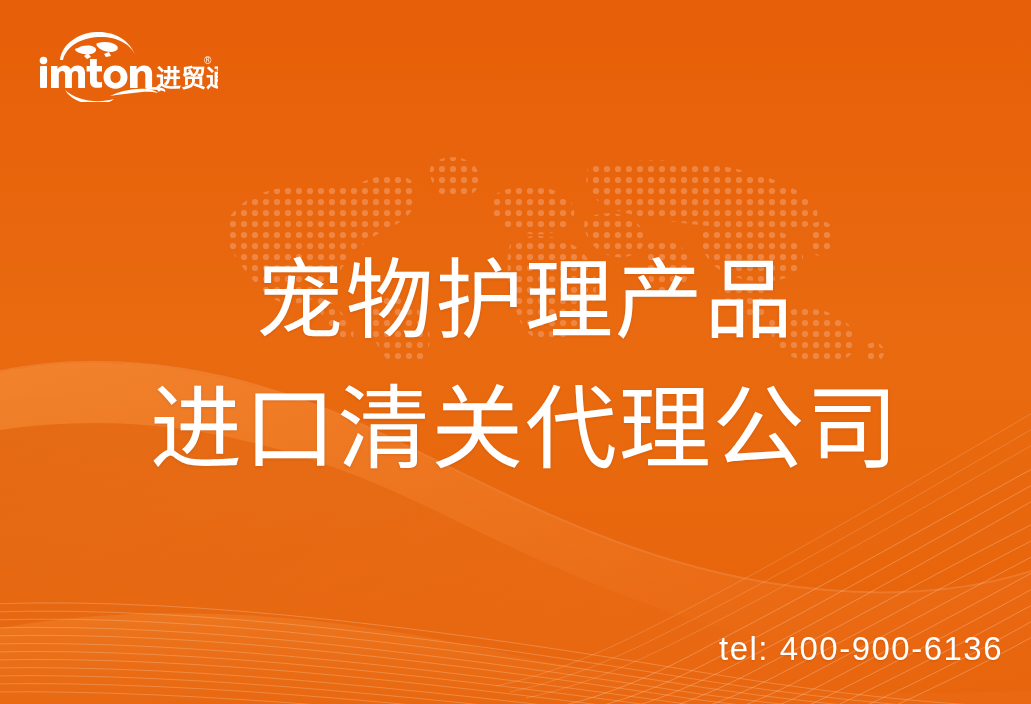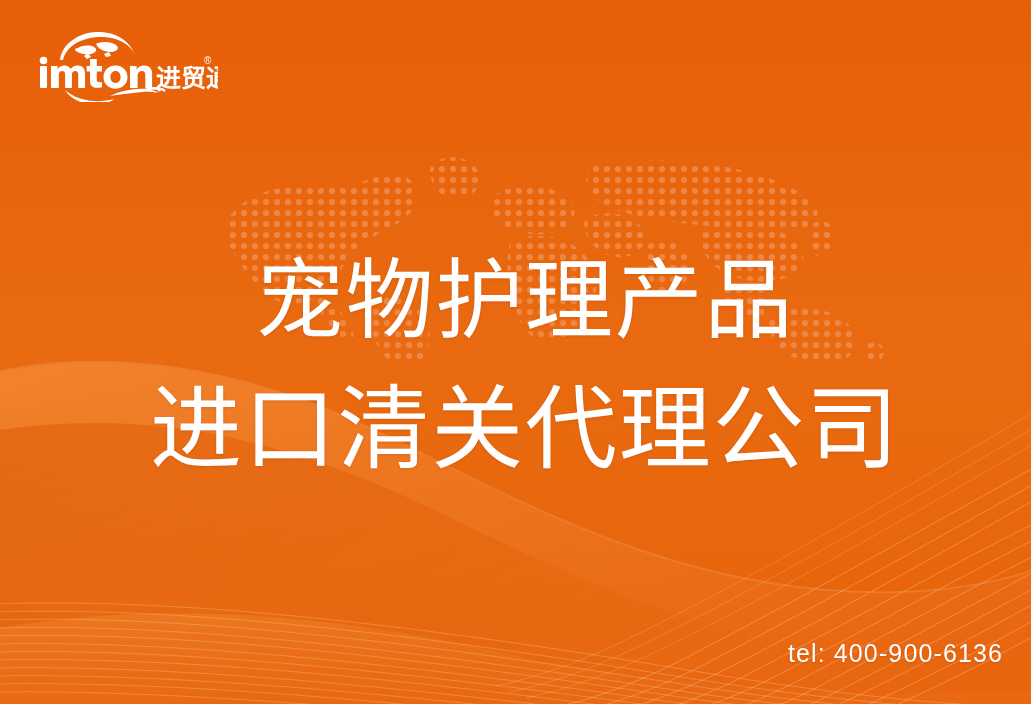--- a/index.html
+++ b/index.html
@@ -95,21 +95,21 @@
   }
   .headline .l1 { font-size: 88px; }
   .headline .l2 { font-size: 92px; margin-top: 22px; }
 
   
   .phone {
     position: absolute;
     right: 28px;
     bottom: 36px;
     color: #ffffff;
-    font-size: 25px;
+    font-size: 33px;
     font-weight: 400;
     letter-spacing: .045em;
     white-space: nowrap;
     text-shadow: 0 1px 2px rgba(120, 45, 0, .22);
   }
 </style>
 </head>
 <body>
 
 <div class="banner">

